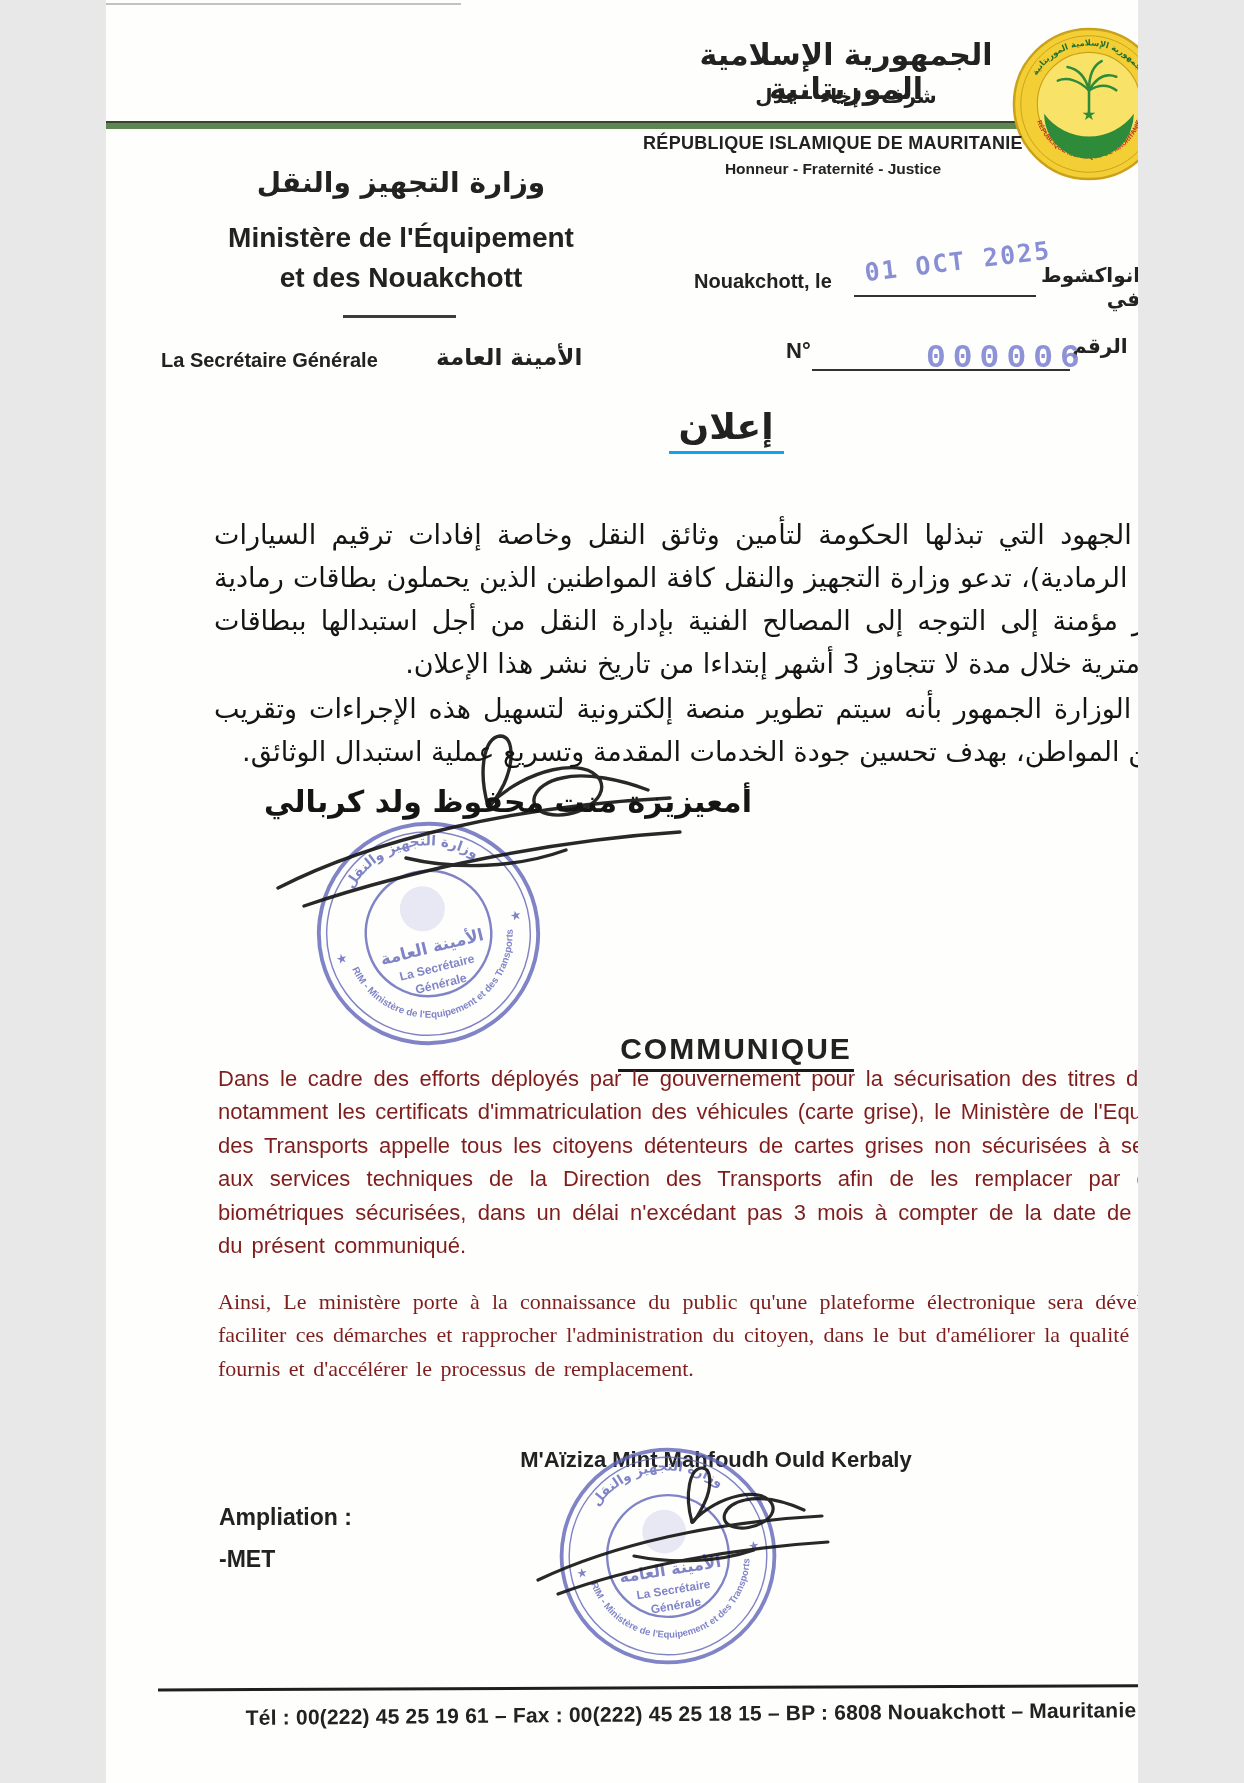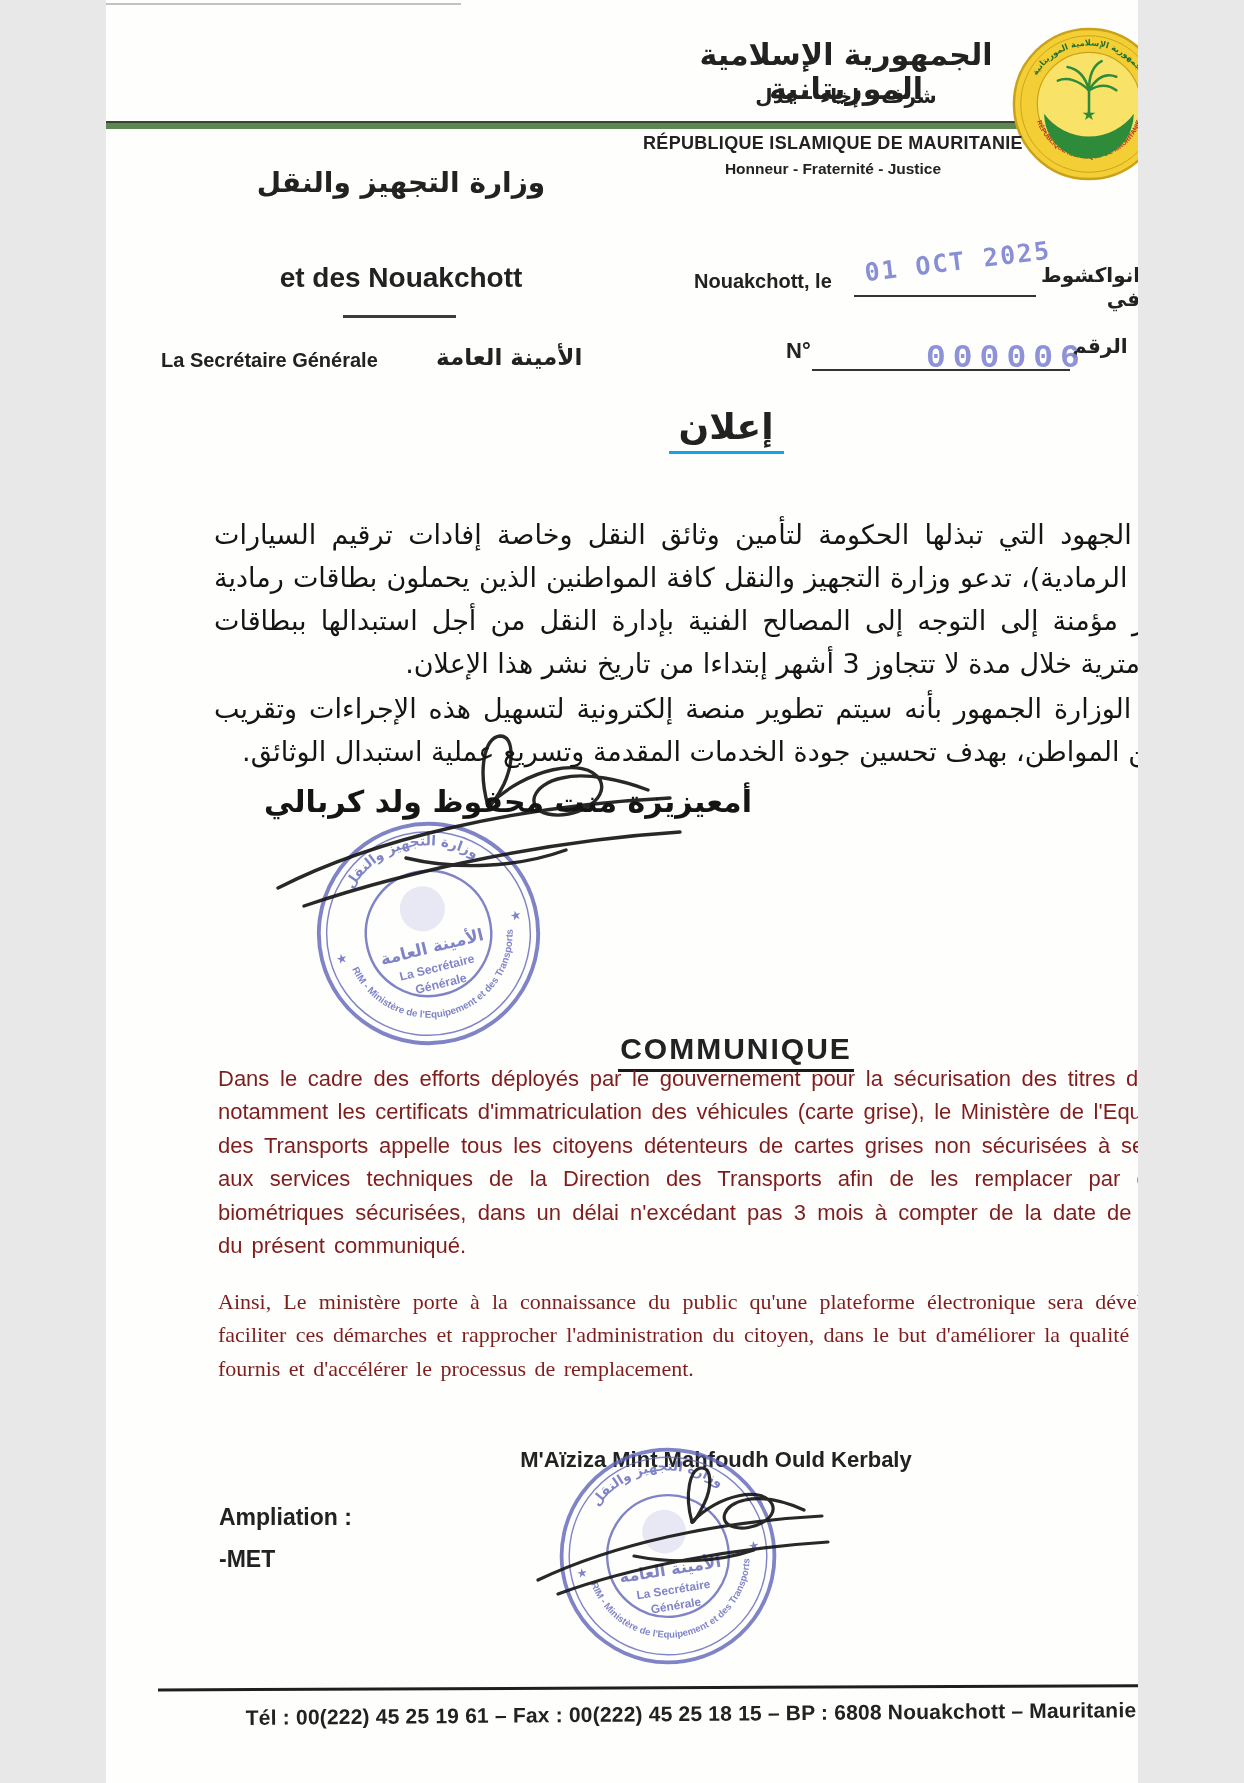--- a/index.html
+++ b/index.html
@@ -100,20 +100,21 @@
       <path d="M 80 66 C 88 52 98 48 108 52"></path>
       <path d="M 80 66 C 90 60 100 60 108 66"></path>
     </g>
     <text x="80" y="96" text-anchor="middle" font-size="17" fill="#2e8b3a">★</text>
   </svg>
 
   <div class="abs republic-fr b ctr">RÉPUBLIQUE ISLAMIQUE DE MAURITANIE</div>
   <div class="abs motto-fr b ctr">Honneur - Fraternité - Justice</div>
 
   <div class="abs ministry-ar ar b ctr" dir="rtl">وزارة التجهيز والنقل</div>
+  <div class="abs ministry-fr1 b ctr">Ministère de l'Équipement</div>
   <div class="abs ministry-fr2 b ctr">et des Nouakchott</div>
   <div class="abs ministry-underline"></div>
 
   <div class="abs office-fr b">La Secrétaire Générale</div>
   <div class="abs office-ar ar b" dir="rtl">الأمينة العامة</div>
 
   <div class="abs place-fr">Nouakchott, le</div>
   <div class="abs date-rule"></div>
   <div class="abs place-ar ar b" dir="rtl">انواكشوط في</div>
   <div class="abs date-stamp">01 OCT 2025</div>

